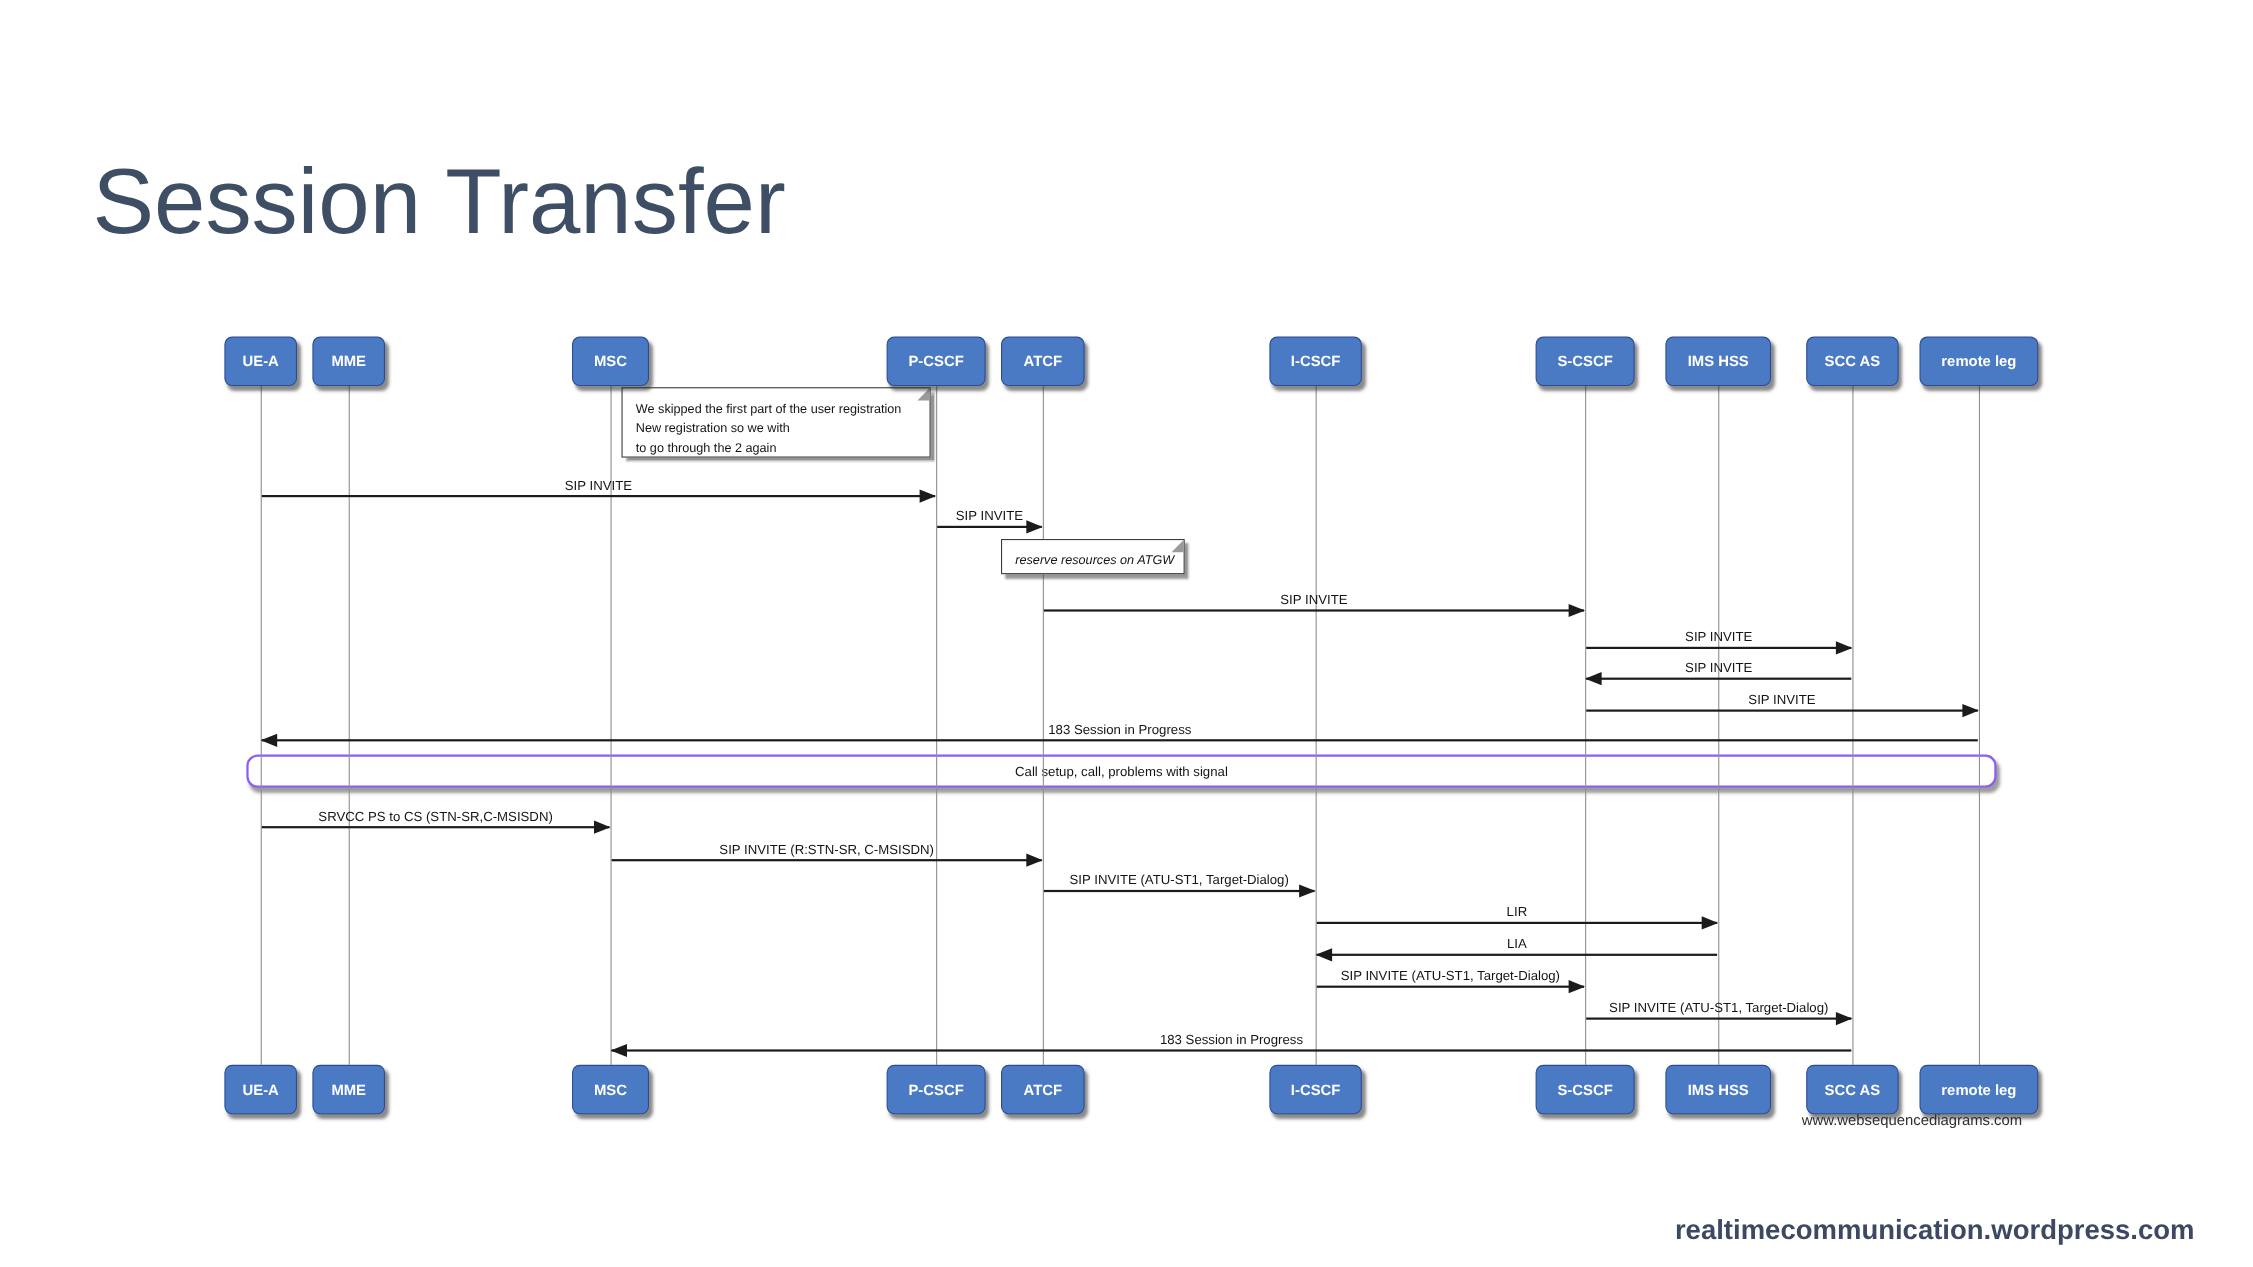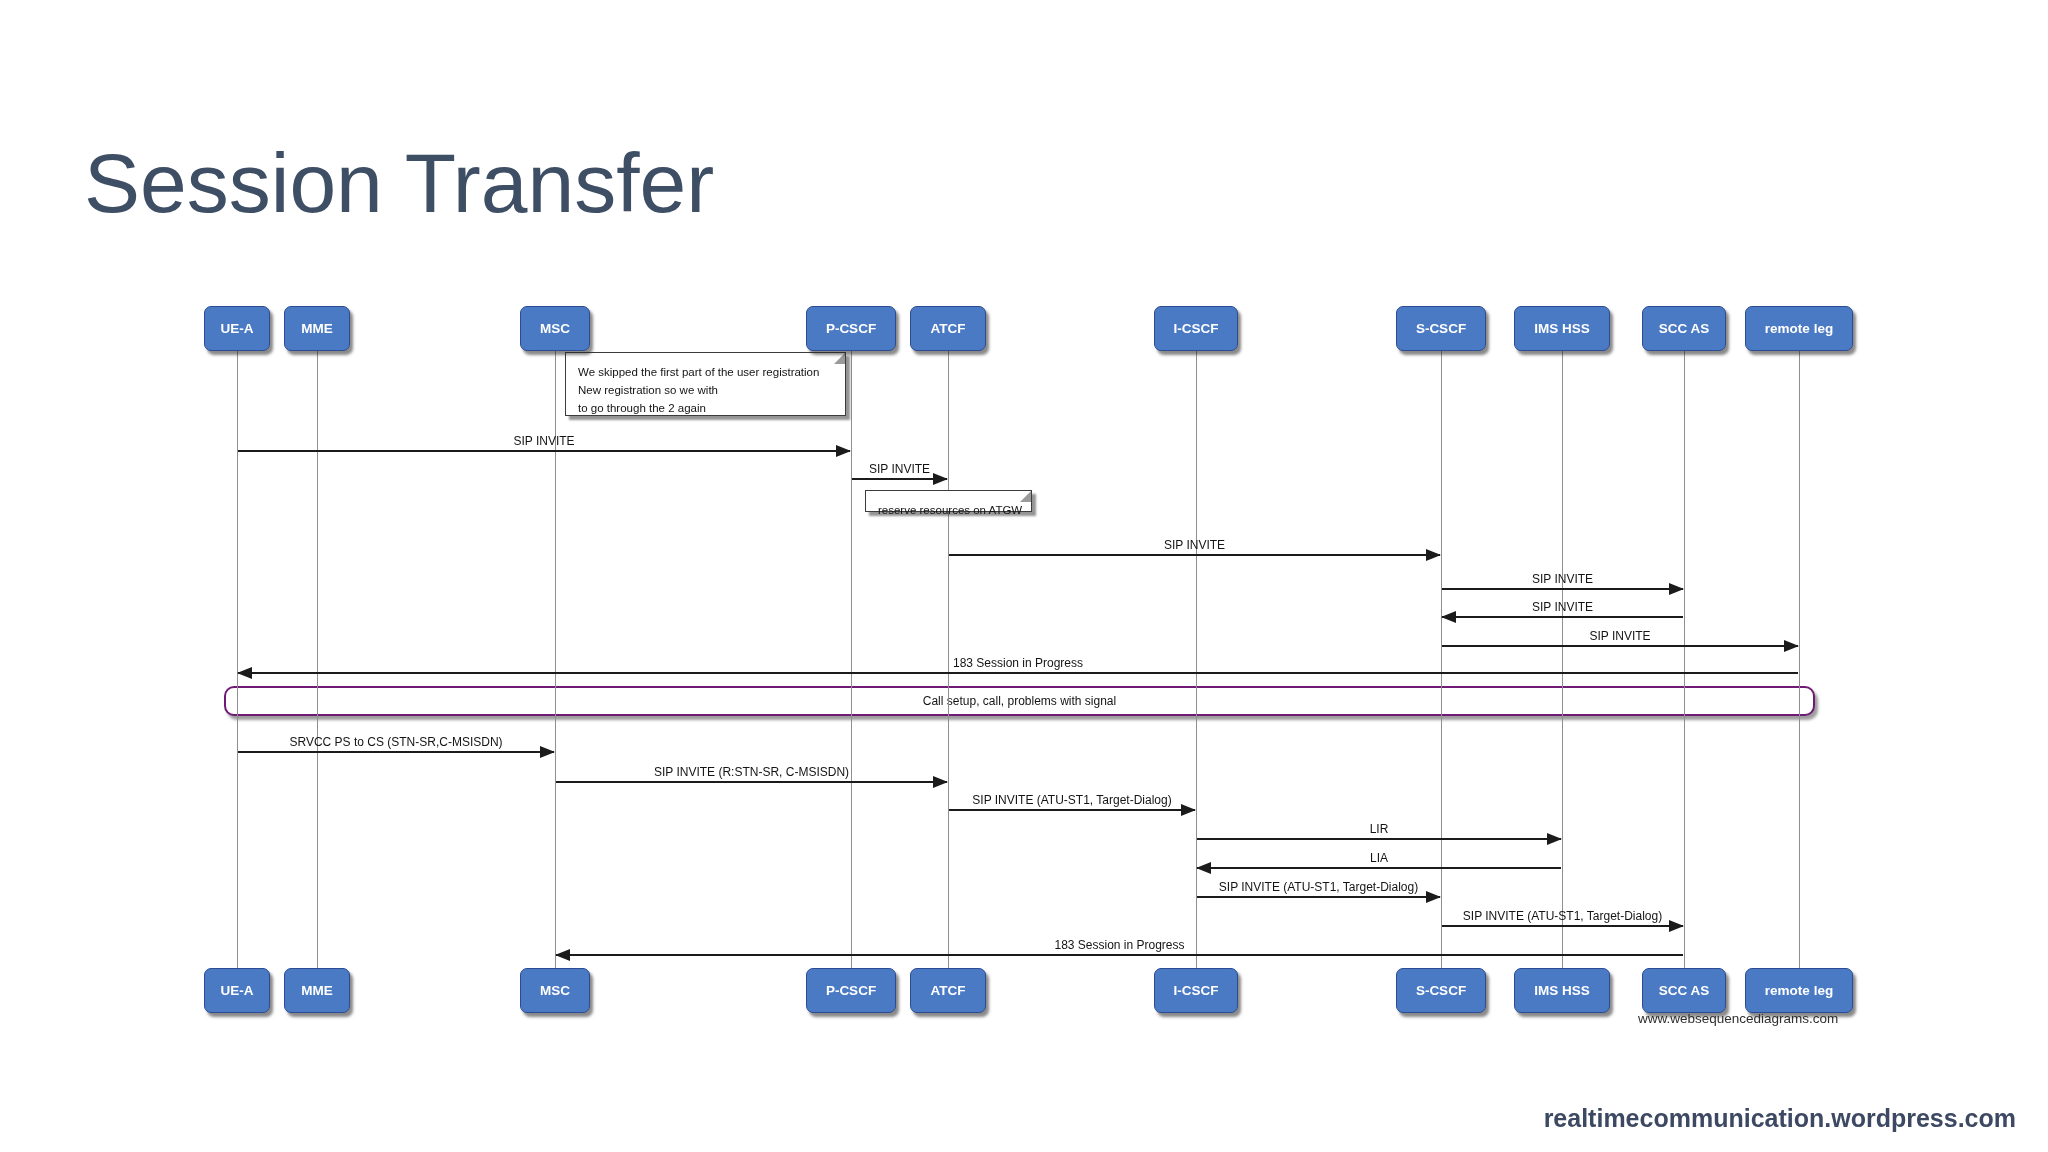--- a/index.html
+++ b/index.html
@@ -35,28 +35,28 @@
     border:1px solid #3c3c3c; box-shadow:4px 4px 2px rgba(60,60,60,0.55);
     font-size:11.5px; color:#141414; padding:10px 12px; line-height:18px;
     white-space:nowrap;
   }
   .note .fold {
     position:absolute; top:0; right:0; width:0; height:0;
     border-bottom:11px solid #9a9a9a; border-left:11px solid transparent;
   }
   .band {
     position:absolute; box-sizing:border-box; background:#ffffff;
-    border:2px solid #701a75; border-radius:10px;
+    border:2px solid #8b5cf6; border-radius:10px;
     box-shadow:3px 4px 3px rgba(60,60,60,0.5);
     display:flex; align-items:center; justify-content:center;
     font-size:12px; color:#141414; white-space:nowrap;
   }
   .watermark { position:absolute; left:1638px; top:1011px; font-size:13.5px; color:#2e2e2e; white-space:nowrap; }
   .footer {
-    position:absolute; right:32px; top:1104px;
+    position:absolute; right:53px; top:1104px;
     font-size:25px; font-weight:bold; color:#3d4963; white-space:nowrap;margin-left:39px;
   }
 </style>
 </head>
 <body>
 
 <div id="slide">
   <div class="title"><br><span>Session Transfer</span></div>
 
   <div id="diagram" style="position:absolute;left:0;top:0;width:100%;height:100%;">
@@ -70,21 +70,21 @@
       <div class="lifeline" style="left: 1441px; top: 351px; height: 617px; background: rgb(143, 143, 143);"></div>
       <div class="lifeline" style="left: 1562px; top: 351px; height: 617px; background: rgb(143, 143, 143);"></div>
       <div class="lifeline" style="left: 1684px; top: 351px; height: 617px; background: rgb(143, 143, 143);"></div>
       <div class="lifeline" style="left: 1799px; top: 351px; height: 617px; background: rgb(143, 143, 143);"></div>
       <div class="note" style="left: 565px; top: 352px; width: 281px; height: 64px;">
         <div>We skipped the first part of the user registration</div>
         <div>New registration so we with</div>
         <div>to go through the 2 again</div>
         <div class="fold"></div>
       </div>
-      <div class="note" style="left: 865px; top: 490px; width: 167px; height: 22px;">
+      <div class="note" style="left: 910px; top: 490px; width: 167px; height: 32px; font-style: italic;">
         <div>reserve resources on ATGW</div>
         <div class="fold"></div>
       </div>
       <div class="msg-label" style="left: 237px; width: 614px; top: 432px;">SIP INVITE</div>
       <div class="msg-line" style="left: 238px; width: 612px; top: 450px; background: rgb(27, 27, 27);"></div>
       <div class="ah ah-r" style="left: 836px; top: 445px;"></div>
       <div class="msg-label" style="left: 851px; width: 97px; top: 460px;">SIP INVITE</div>
       <div class="msg-line" style="left: 852px; width: 95px; top: 478px; background: rgb(27, 27, 27);"></div>
       <div class="ah ah-r" style="left: 933px; top: 473px;"></div>
       <div class="msg-label" style="left: 948px; width: 493px; top: 536px;">SIP INVITE</div>

